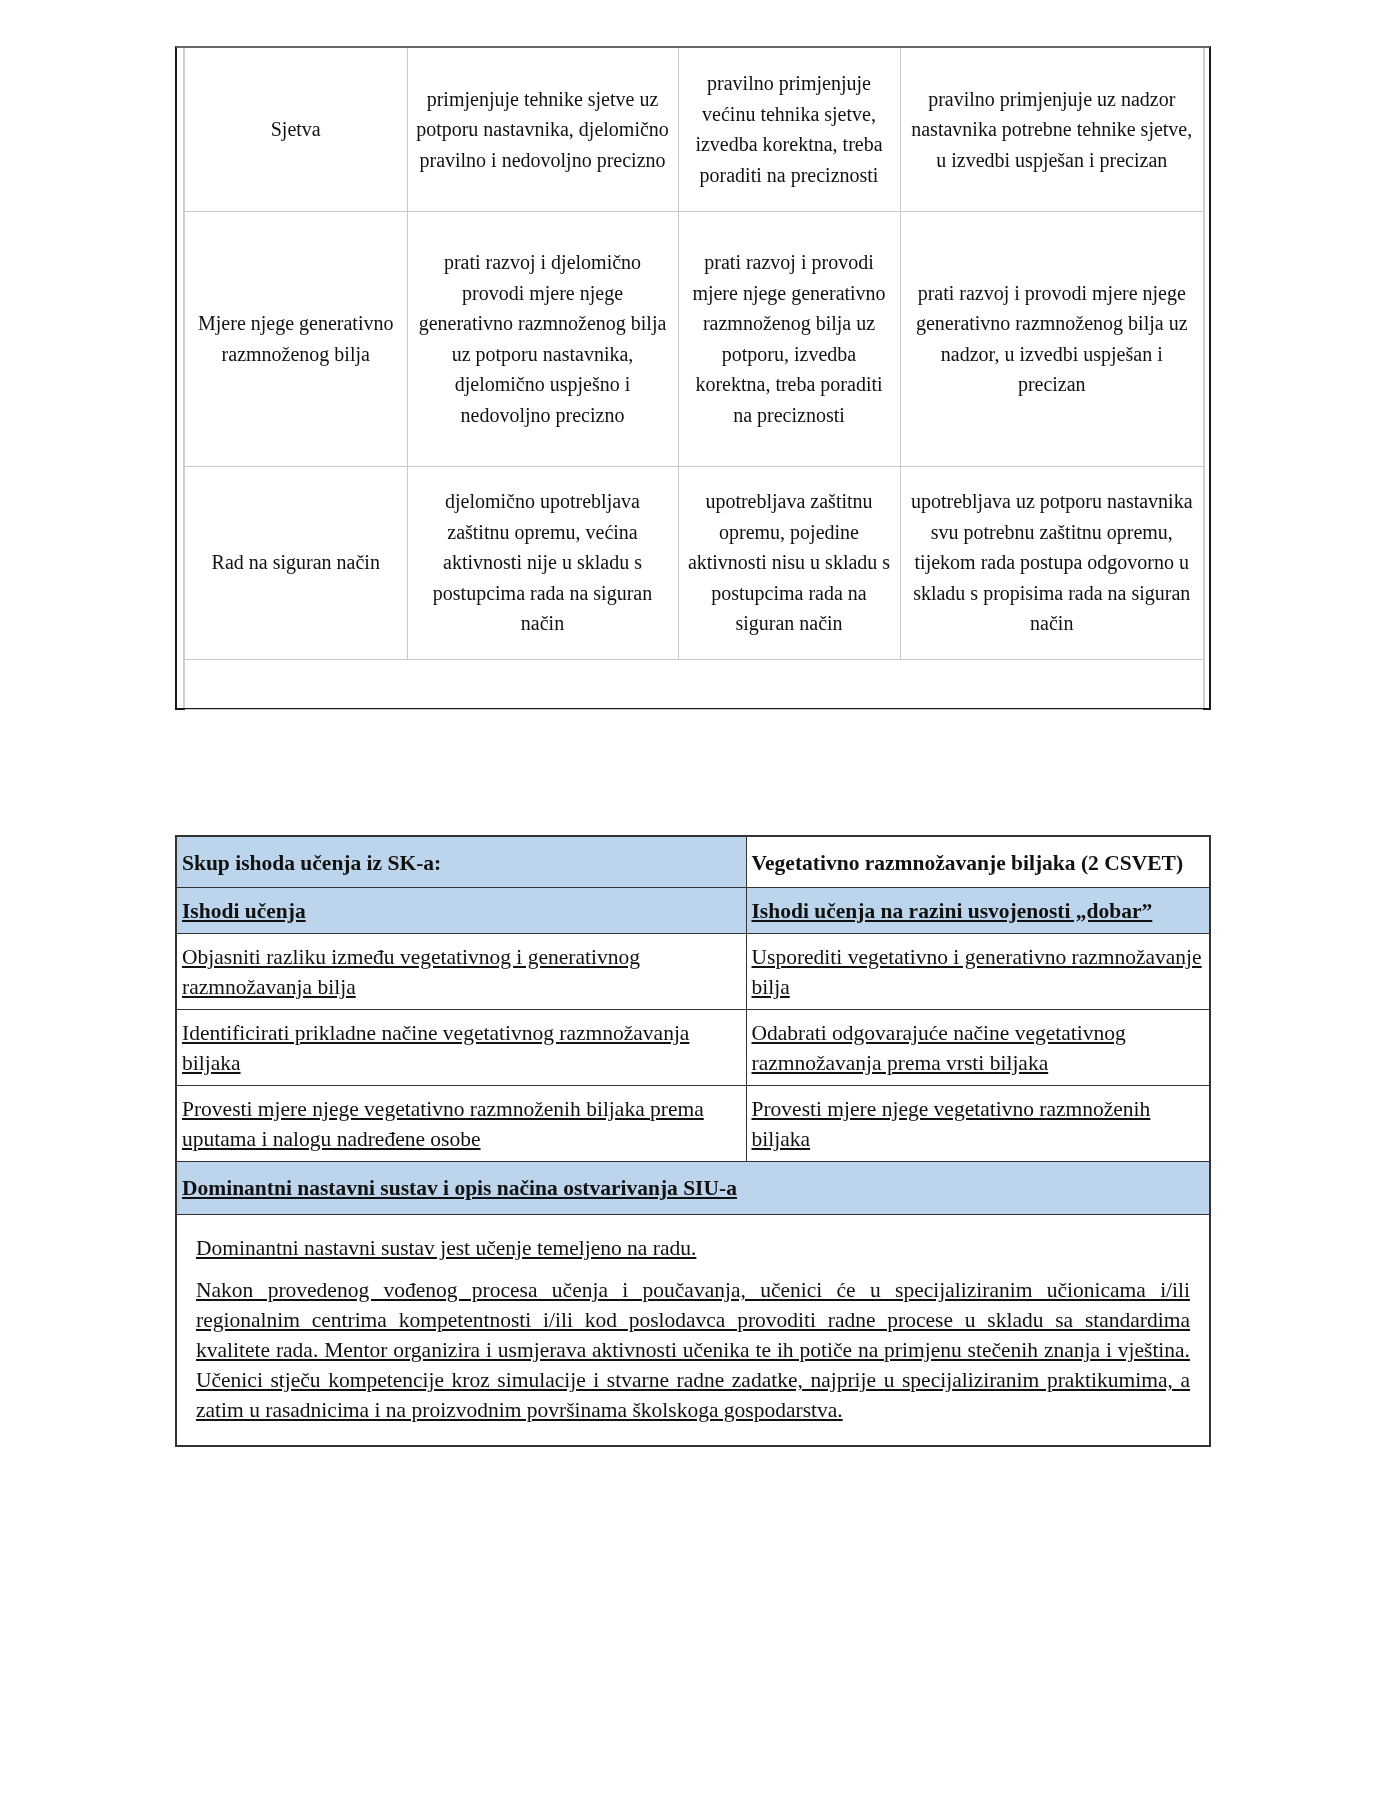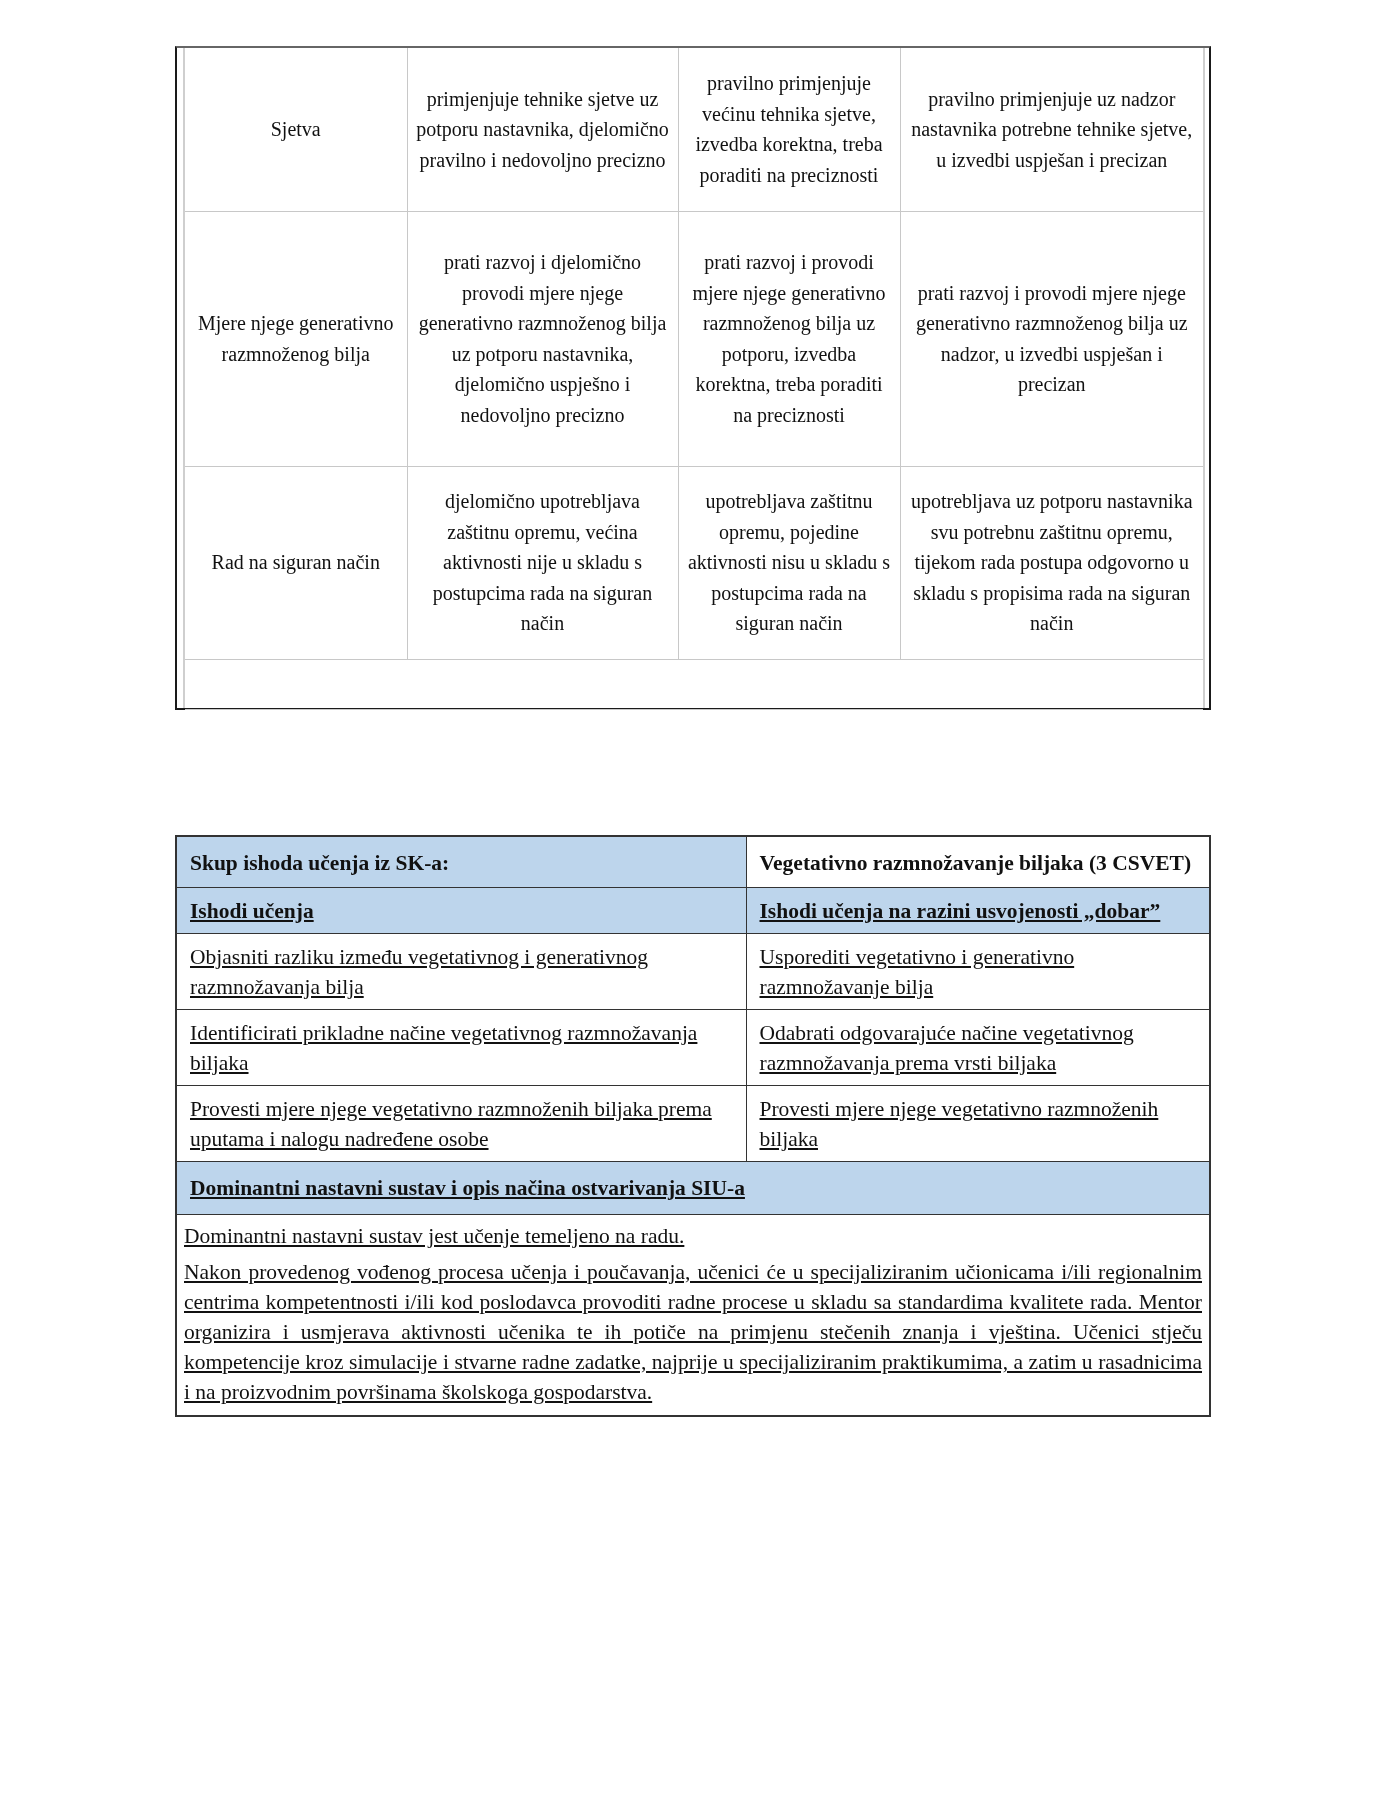--- a/index.html
+++ b/index.html
@@ -38,31 +38,31 @@
     .r-row4 { height: 50px; }
 
     
     .outcomes {
       position: absolute; left: 175px; top: 835px; width: 1036px;
       border-collapse: collapse; table-layout: fixed;
       border: 2px solid #333333;
     }
     .outcomes td {
       border: 1.5px solid #333333; vertical-align: middle;
-      font-size: 21.5px; line-height: 30px; padding: 0 13px;
+      font-size: 21.5px; line-height: 30px; padding: 0 5px;
       text-align: left;
     }
     .outcomes .hdr { background: #bdd5ec; font-weight: bold; }
     .outcomes .row-top td { height: 52px; }
     .outcomes .row-colhdr td { height: 45px; }
     .outcomes .row-2l td { height: 75px; }
     .outcomes .row-3l td { height: 105px; }
     .outcomes .row-sechdr td { height: 52px; }
     .outcomes .desc { padding: 6px 7px 8px 7px; }
-    .outcomes .desc p { margin: 0; line-height: 30px; }
+    .outcomes .desc p { margin: 12px; line-height: 30px; }
     .outcomes .desc p + p { margin-top: 6px; text-align: justify; text-align-last: left; }
     .col-left { width: 570px; }
   </style>
 </head>
 <body>
 
 <div class="rubric-frame">
   <div class="rubric-inner">
     <table class="rubric-table">
       <colgroup>
@@ -100,21 +100,21 @@
 
 <table class="outcomes">
   <colgroup>
       <col class="col-left">
       <col>
     </colgroup>
   <tbody>
       <tr class="row-top">
     <td class="hdr" style="width:300px">Skup ishoda učenja iz SK-a:</td>
     <td style="font-weight:bold">
-      <span>Vegetativno razmnožavanje biljaka (3 CSVET)</span>
+      <span>Vegetativno razmnožavanje biljaka (2 CSVET)</span>
     </td>
   </tr>
 </tbody>
   </table>
 
 <table class="outcomes" style="top:887px; border-top:none;text-decoration:underline;">
   <colgroup>
       <col class="col-left">
       <col>
     </colgroup>

